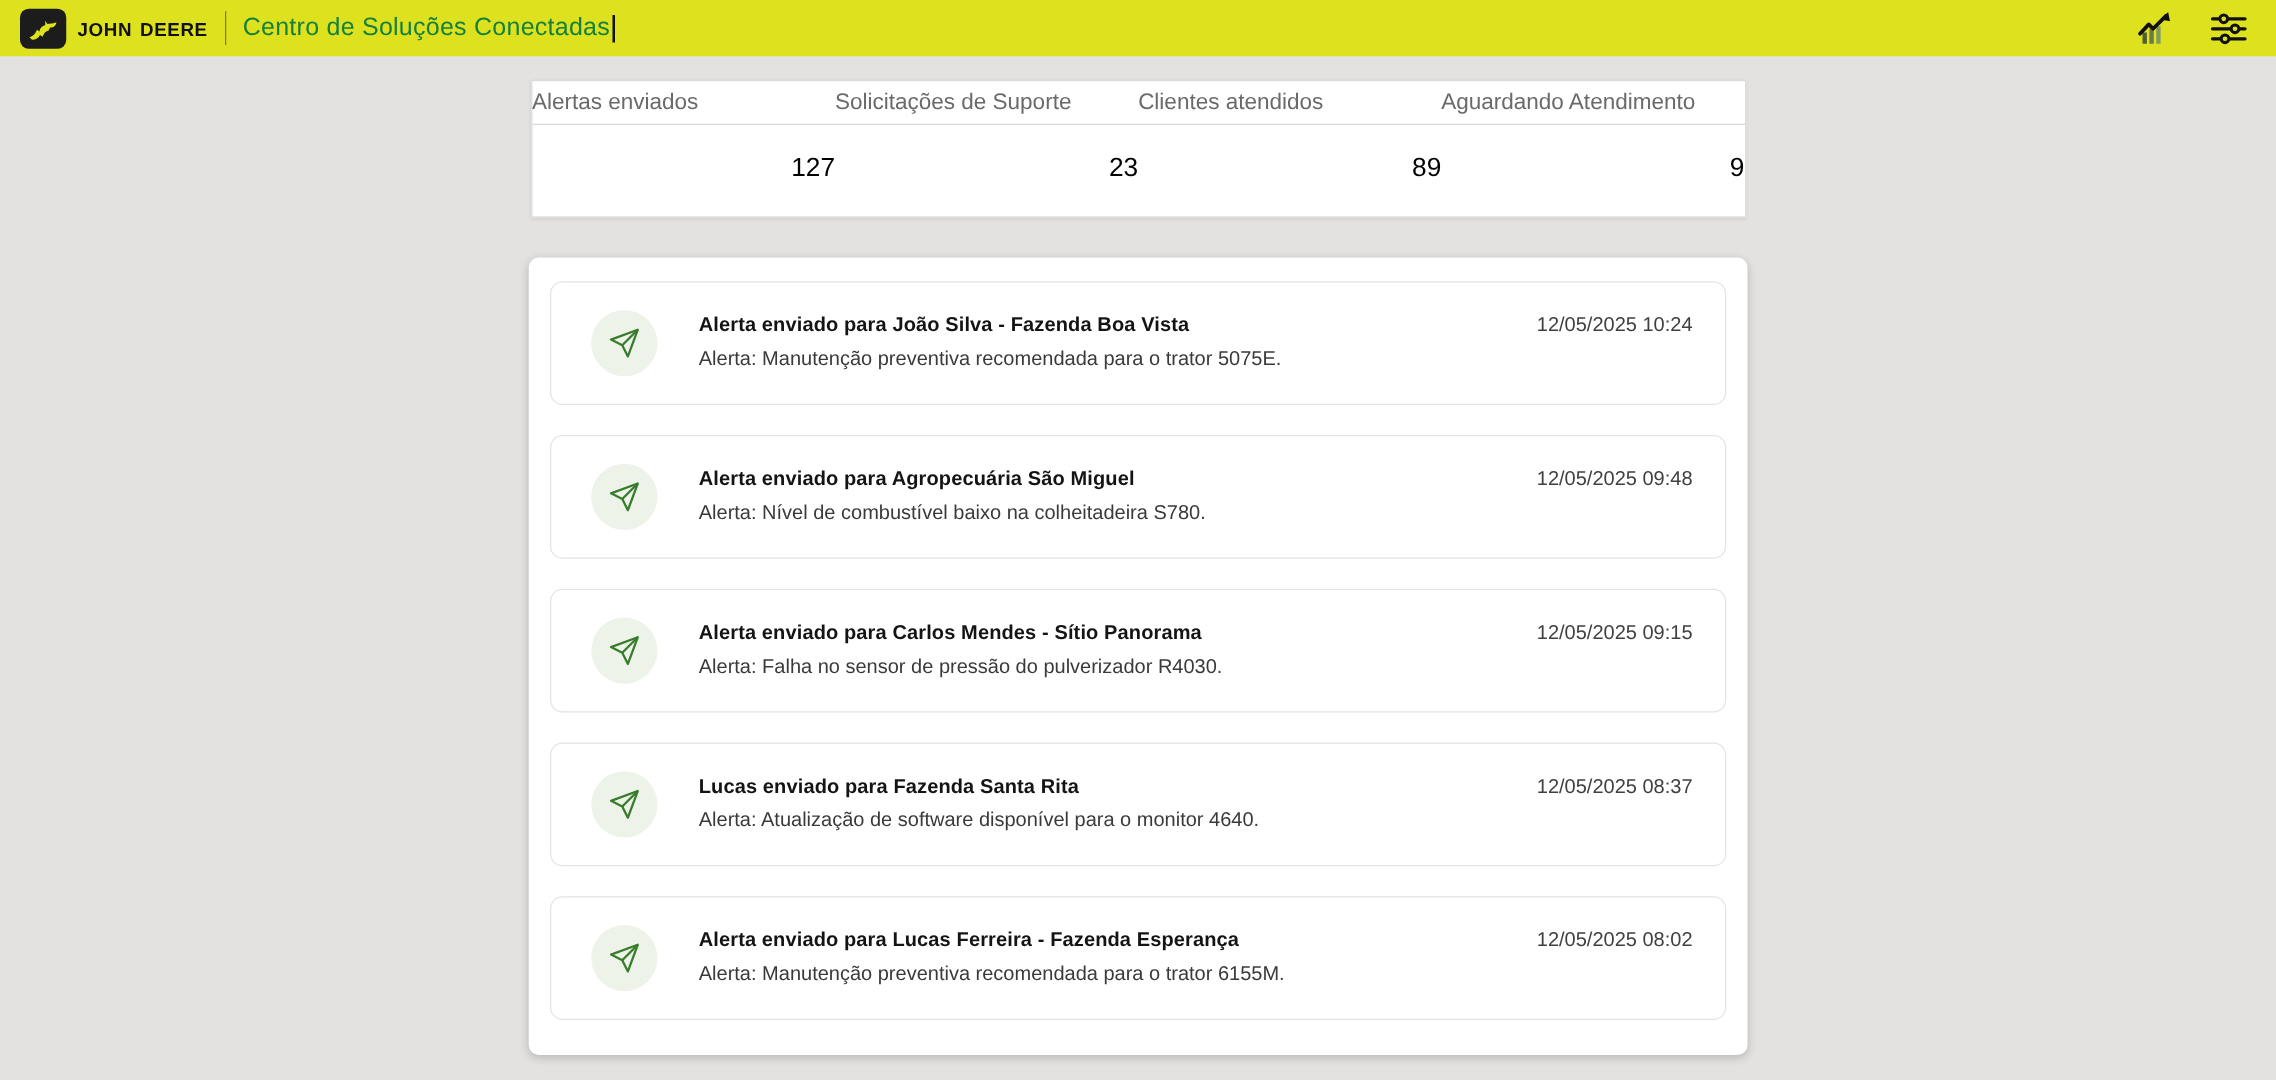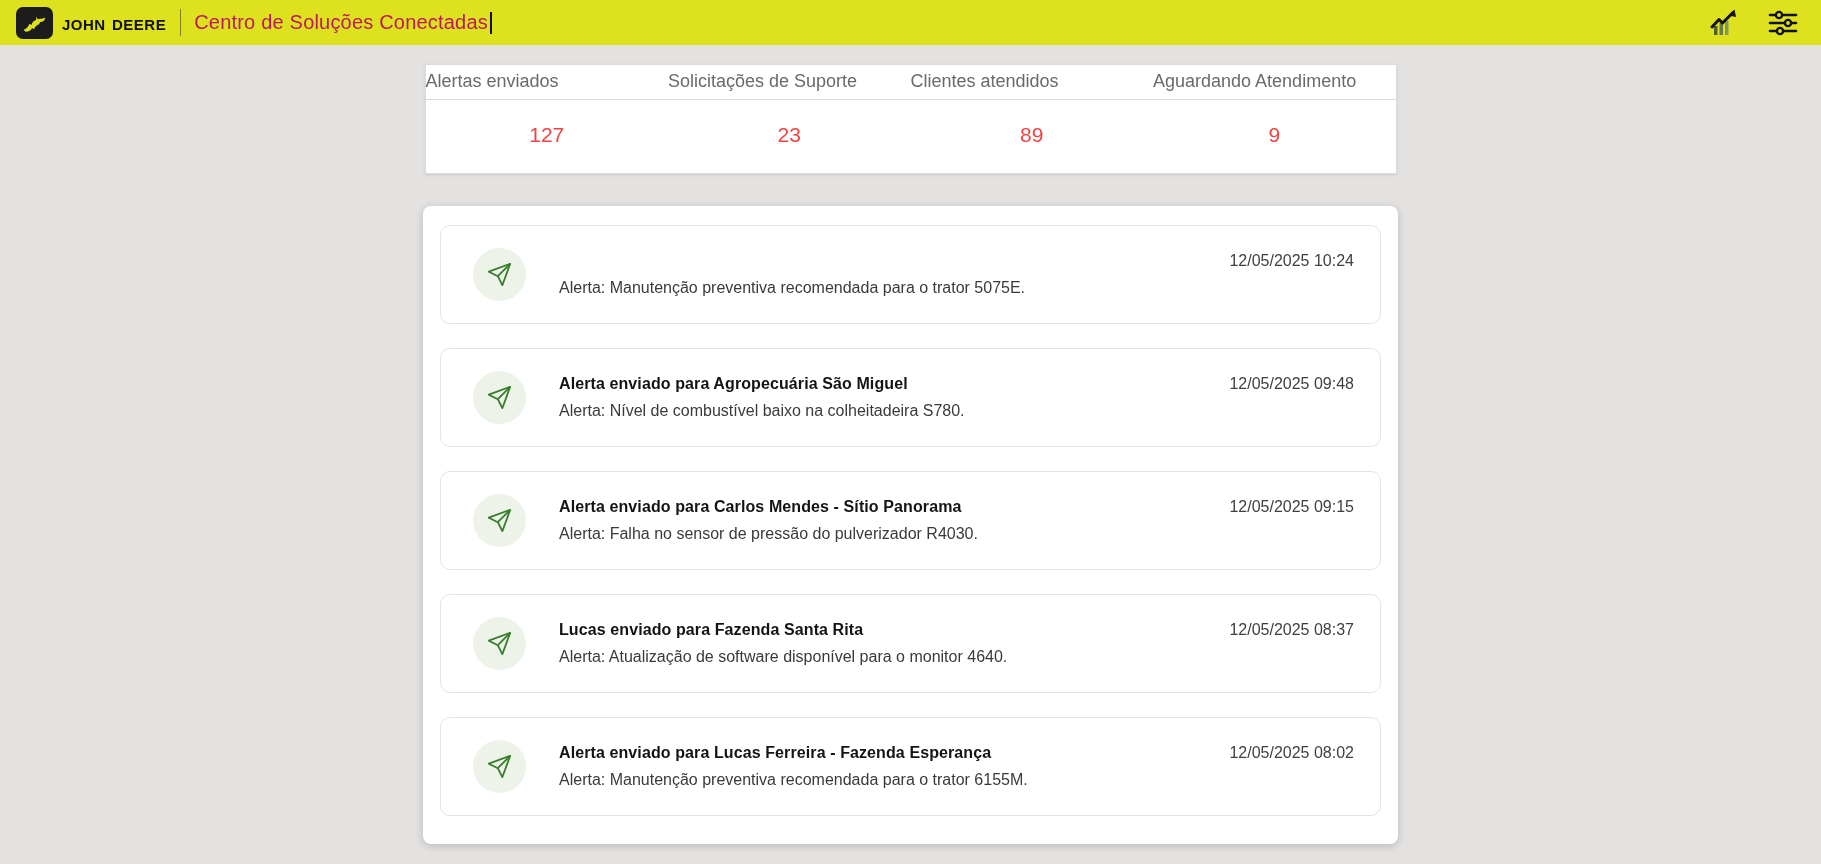--- a/index.html
+++ b/index.html
@@ -46,21 +46,21 @@
     white-space:nowrap;
   }
   .topbar-divider{
     width:1px;height:27px;
     background:rgba(50,50,30,.55);
     margin:0 13px 0 14px;
   }
   .app-title{
     font-size:20px;
     font-weight:500;
-    color:#be185d;
+    color:#15803d;
     letter-spacing:.2px;
     display:flex;align-items:center;
   }
   .caret{
     width:2px;height:22px;
     background:#101010;
     margin-left:2px;
     display:inline-block;
   }
   .topbar-actions{
@@ -94,23 +94,23 @@
     text-align:left;
     font-size:18px;
     color:var(--muted-text);
   }
   .stats-values{
     display:grid;
     grid-template-columns:repeat(4,1fr);
     padding:23px 0 26px;
   }
   .stat-value{
-    text-align:center;
+    text-align:right;
     font-size:21px;
-    color:#ef4444;
+    color:#000000;
   }
 
   
   .alerts-panel{
     width:975px;
     margin:32px auto 0;
     background:#fff;
     border-radius:8px;
     box-shadow:0 2px 8px rgba(0,0,0,.18);
     padding:19px 17px 28px;
@@ -230,20 +230,21 @@
     <div class="alert-icon-circle">
       <span style="display:flex;">
         <svg width="27" height="27" viewBox="0 0 24 24" fill="none" stroke="var(--brand-green)" stroke-width="1.6" stroke-linejoin="round">
           <line x1="21.5" y1="2.5" x2="10.5" y2="13.5"></line>
           <polygon points="21.5,2.5 14.5,21.5 10.5,13.5 2.5,9.5"></polygon>
         </svg>
       </span>
     </div>
     <div class="alert-content">
       <div class="alert-top-row">
+        <span class="alert-title">Alerta enviado para João Silva - Fazenda Boa Vista</span>
         <span class="alert-timestamp">12/05/2025 10:24</span>
       </div>
       <div class="alert-desc">Alerta: Manutenção preventiva recomendada para o trator 5075E.</div>
     </div>
   </div>
 
   <div class="alert-card">
     <div class="alert-icon-circle">
       <span style="display:flex;">
         <svg width="27" height="27" viewBox="0 0 24 24" fill="none" stroke="var(--brand-green)" stroke-width="1.6" stroke-linejoin="round">

